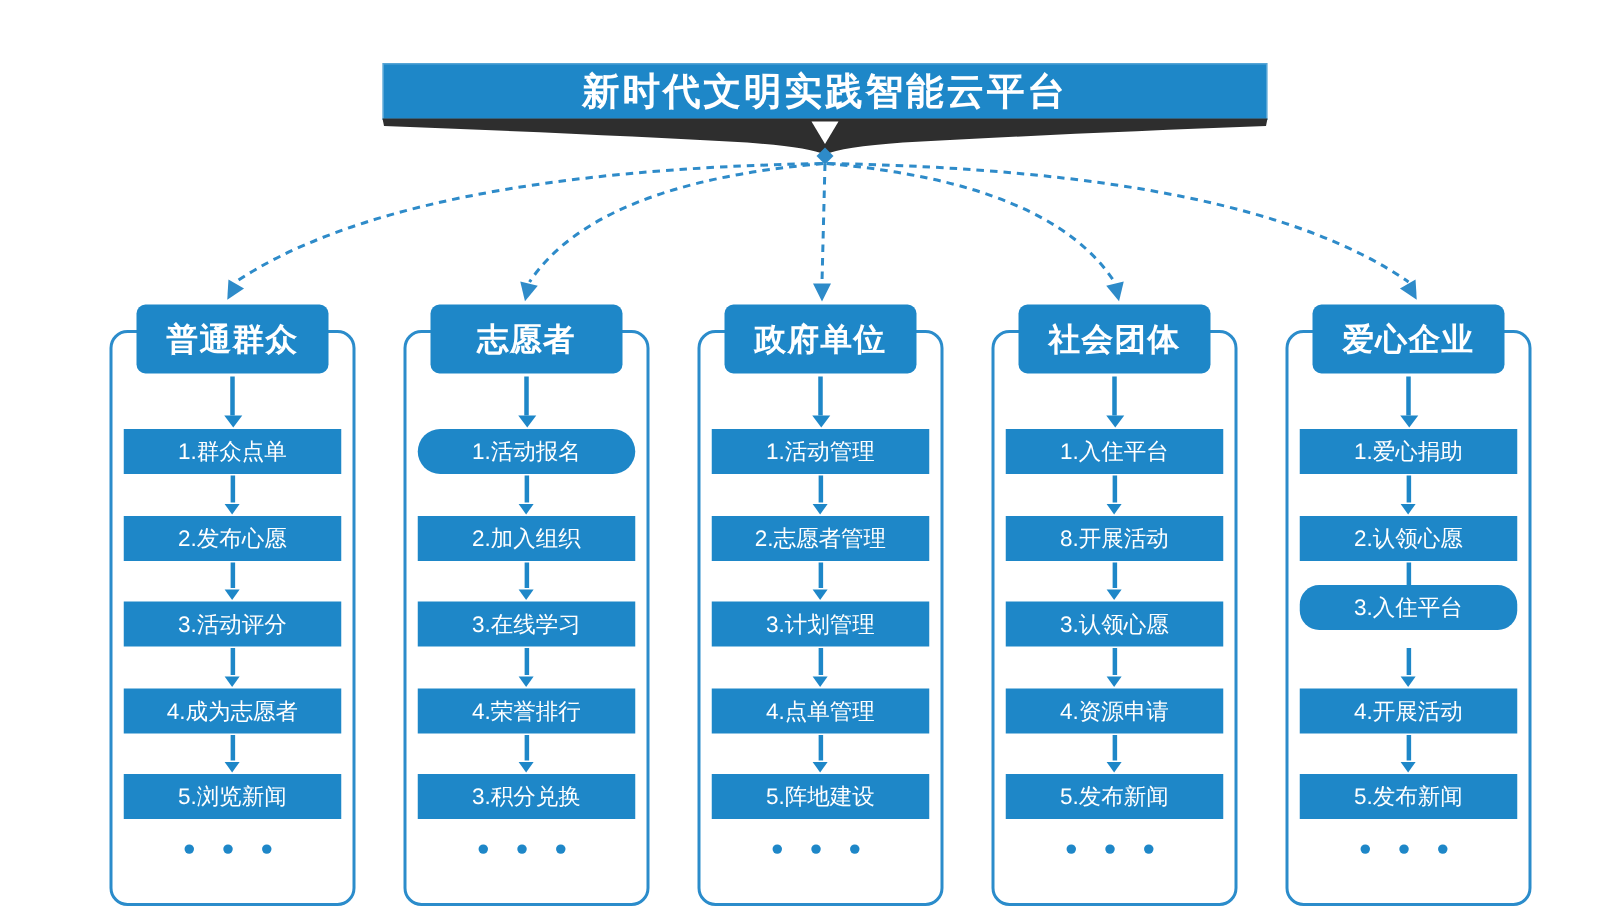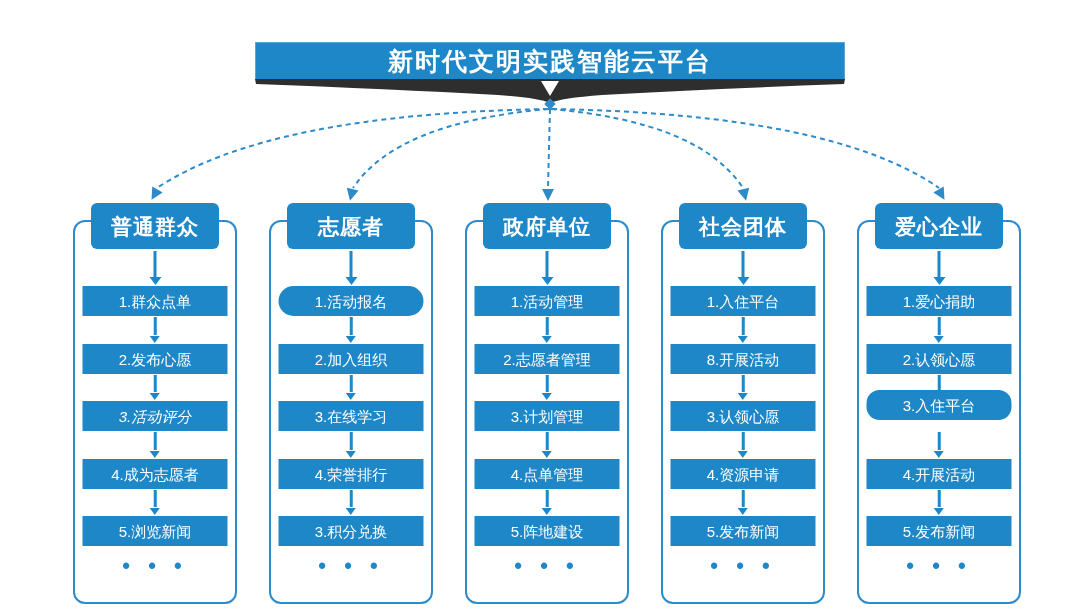--- a/index.html
+++ b/index.html
@@ -99,21 +99,21 @@
 
   <div id="columns">
       <div class="column" style="left: 73px;">
         <div class="frame"></div>
         <div class="hdr">普通群众</div>
         <div class="varrow" style="top: 239px; height: 26px;"></div>
         <div class="step" style="top: 274px;">1.群众点单</div>
         <div class="varrow thin" style="top: 305px; height: 18px;"></div>
         <div class="step" style="top: 332px;">2.发布心愿</div>
         <div class="varrow thin" style="top: 363px; height: 17px;"></div>
-        <div class="step" style="top: 389px; font-style: italic;">3.活动评分</div>
+        <div class="step" style="top: 389px;">3.活动评分</div>
         <div class="varrow thin" style="top: 420px; height: 18px;"></div>
         <div class="step" style="top: 447px;">4.成为志愿者</div>
         <div class="varrow thin" style="top: 478px; height: 17px;"></div>
         <div class="step" style="top: 504px;">5.浏览新闻</div>
         <div class="dots">• • •</div>
       </div>
       <div class="column" style="left: 269px;">
         <div class="frame"></div>
         <div class="hdr">志愿者</div>
         <div class="varrow" style="top: 239px; height: 26px;"></div>

